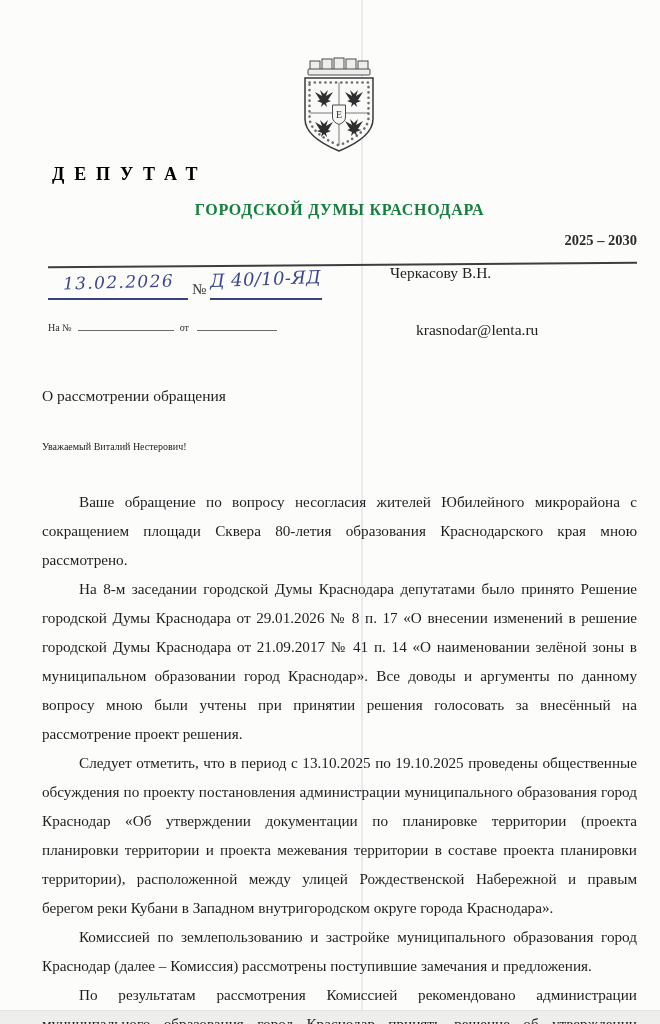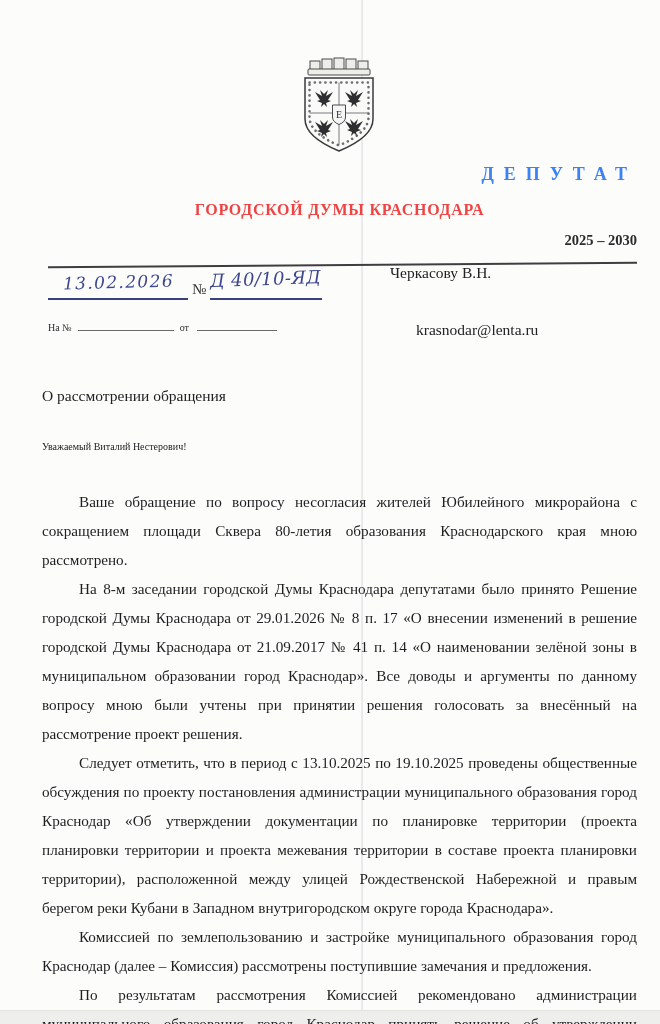--- a/index.html
+++ b/index.html
@@ -21,27 +21,27 @@
   }
   .bottom-band {
     left: 0; top: 1010px; width: 660px; height: 14px;
     background: #eeeeec; border-top: 1px solid #e3e3e0;
   }
 
   
   .emblem { left: 299px; top: 57px; width: 80px; height: 102px; }
   .org-line1 {
     left: 42px; top: 164px; width: 595px;
-    text-align: right; font-weight: bold; font-size: 18px;
-    letter-spacing: 0.55em; padding-left: 0.55em; color: #3b82f6;
+    text-align: left; font-weight: bold; font-size: 18px;
+    letter-spacing: 0.55em; padding-left: 0.55em; color: #000000;
   }
   .org-line2 {
     left: 42px; top: 201px; width: 595px;
     text-align: center; font-weight: bold; font-size: 16px;
-    letter-spacing: 0.045em; color: #ef4444;
+    letter-spacing: 0.045em; color: #15803d;
   }
   .term {
     left: 42px; top: 232px; width: 595px;
     text-align: right; font-weight: bold; font-size: 14.5px; color: #2b2b2d;
   }
   .rule {
     left: 48px; top: 264px; width: 589px; height: 2px;
     background: #3e3e40; transform: rotate(-0.45deg);
   }
 

